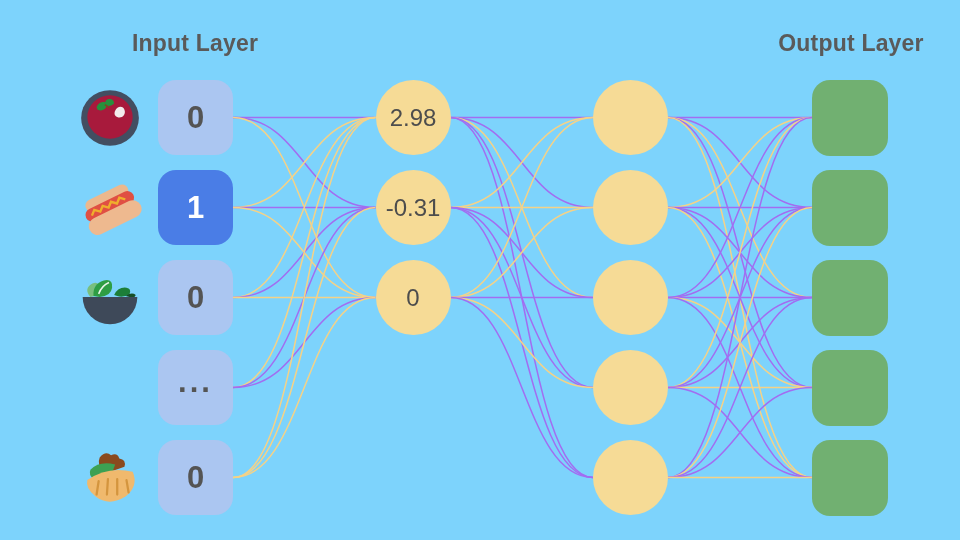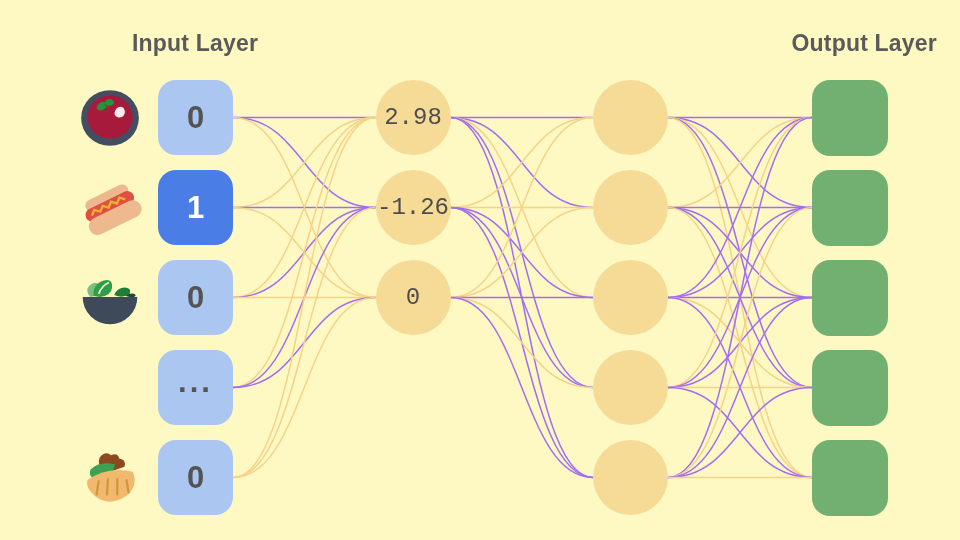--- a/index.html
+++ b/index.html
@@ -1,29 +1,29 @@
 <!DOCTYPE html>
 <html><head>
 <meta charset="utf-8">
 <style>
   html,body{margin:0;padding:0;background:#ffffff;}
-  .canvas{position:relative;width:960px;height:540px;background:#fef9c3;overflow:hidden;
+  .canvas{position:relative;width:960px;height:540px;background:#7dd3fc;overflow:hidden;
           font-family:"Liberation Sans",sans-serif;}
   .title{position:absolute;top:30px;font-size:23px;font-weight:bold;color:#5a5a5a;
          text-align:center;letter-spacing:0.2px;}
   .t-input{left:95px;width:200px;}
   .t-emb{left:317px;width:260px;}
-  .t-out{left:717px;width:220px;text-align:right;}
+  .t-out{left:741px;width:220px;}
   .edges{position:absolute;left:0;top:0;width:960px;height:540px;}
   #nodes > div{position:absolute;box-sizing:border-box;}
   .box{display:flex;align-items:center;justify-content:center;}
   .input-box{background:#abc6f1;border-radius:18px;color:#545454;font-size:31px;font-weight:bold;}
   .input-box.selected{background:#4a7de6;color:#ffffff;}
   .input-box.dots span{margin-top:-12px;letter-spacing:3px;}
-  .circle{background:#f6db96;border-radius:50%;color:#4d4d4d;font-size:24px;font-weight:400;font-family:Liberation Mono, monospace;}
+  .circle{background:#f6db96;border-radius:50%;color:#4d4d4d;font-size:24px;font-weight:400;}
   .output-box{background:#71b071;border-radius:18px;}
   .icon{display:flex;align-items:center;justify-content:center;}
   .icon svg{display:block;}
 </style>
 </head>
 <body>
 
 <div class="canvas">
   <div class="title t-input">Input Layer</div>
   <div class="title t-out">Output Layer</div>
@@ -135,21 +135,21 @@
           <path d="M21 35 l-2 13 M30 33 l-1 15 M39 33 v15 M48 34 l2 12" stroke="#d4953e" stroke-width="2.2" fill="none" stroke-linecap="round"></path>
         </svg>
       </div>
       <div class="box input-box" style="left: 158px; top: 440px; width: 75px; height: 75px;">
         <span>0</span>
       </div>
       <div class="box circle" style="left: 375.5px; top: 80px; width: 75px; height: 75px;">
         <span>2.98</span>
       </div>
       <div class="box circle" style="left: 375.5px; top: 170px; width: 75px; height: 75px;">
-        <span>-1.26</span>
+        <span>-0.31</span>
       </div>
       <div class="box circle" style="left: 375.5px; top: 260px; width: 75px; height: 75px;">
         <span>0</span>
       </div>
       <div class="box circle" style="left: 593px; top: 80px; width: 75px; height: 75px;"></div>
       <div class="box circle" style="left: 593px; top: 170px; width: 75px; height: 75px;"></div>
       <div class="box circle" style="left: 593px; top: 260px; width: 75px; height: 75px;"></div>
       <div class="box circle" style="left: 593px; top: 350px; width: 75px; height: 75px;"></div>
       <div class="box circle" style="left: 593px; top: 440px; width: 75px; height: 75px;"></div>
       <div class="box output-box" style="left: 812px; top: 79.5px; width: 76px; height: 76px;"></div>

